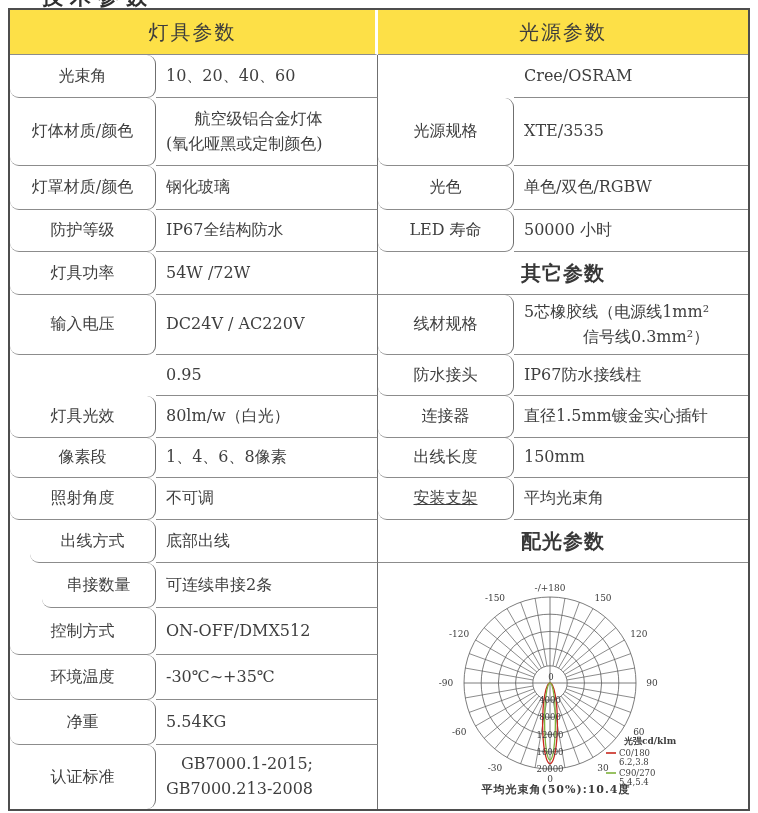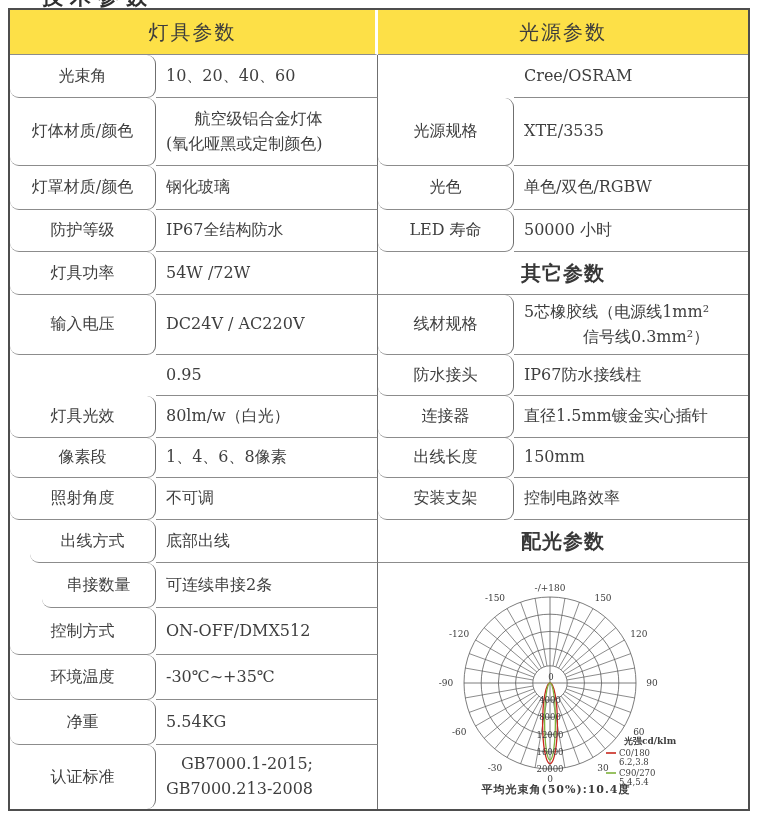--- a/index.html
+++ b/index.html
@@ -76,22 +76,22 @@
       <div class="cell section no-r" style="grid-area: 6 / 3 / auto / span 2;">其它参数</div>
       <div class="cell label" style="grid-area: 7 / 3;">线材规格</div>
       <div class="cell value no-r" style="grid-area: 7 / 4;">5芯橡胶线（电源线1mm²
 信号线0.3mm²）</div>
       <div class="cell label" style="grid-area: 8 / 3;">防水接头</div>
       <div class="cell value no-r" style="grid-area: 8 / 4;">IP67防水接线柱</div>
       <div class="cell label" style="grid-area: 9 / 3;">连接器</div>
       <div class="cell value no-r" style="grid-area: 9 / 4;">直径1.5mm镀金实心插针</div>
       <div class="cell label" style="grid-area: 10 / 3;">出线长度</div>
       <div class="cell value no-r" style="grid-area: 10 / 4;">150mm</div>
-      <div class="cell label" style="grid-area: 11 / 3;">安装支架</div>
-      <div class="cell value no-r" style="grid-area: 11 / 4;">控制电路效率</div>
+      <div class="cell label" style="grid-area: 11 / 3; text-decoration: underline;">安装支架</div>
+      <div class="cell value no-r" style="grid-area: 11 / 4;">平均光束角</div>
       <div class="cell section no-r" style="grid-area: 12 / 3 / auto / span 2;">配光参数</div>
       <div class="cell chart-cell no-r no-b" style="grid-area: 13 / 3 / span 5 / span 2;">
         <svg width="370" height="246" class="chart-svg">
           <circle cx="172" cy="120" r="17.2" fill="none" stroke="#5a5a5a" stroke-width="0.8"></circle>
           <circle cx="172" cy="120" r="34.4" fill="none" stroke="#5a5a5a" stroke-width="0.8"></circle>
           <circle cx="172" cy="120" r="51.6" fill="none" stroke="#5a5a5a" stroke-width="0.8"></circle>
           <circle cx="172" cy="120" r="68.8" fill="none" stroke="#5a5a5a" stroke-width="0.8"></circle>
           <circle cx="172" cy="120" r="86" fill="none" stroke="#5a5a5a" stroke-width="0.8"></circle>
           <line x1="172" y1="34" x2="172" y2="206" stroke="#5a5a5a" stroke-width="0.8"></line>
           <line x1="174.9867486558712" y1="136.93869335180997" x2="186.933743279356" y2="204.6934667590499" stroke="#5a5a5a" stroke-width="0.7"></line>

